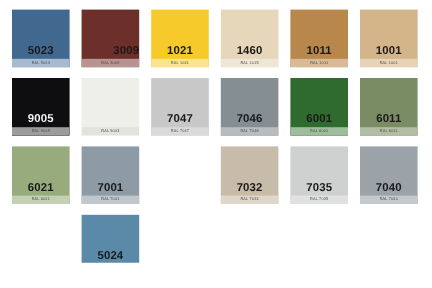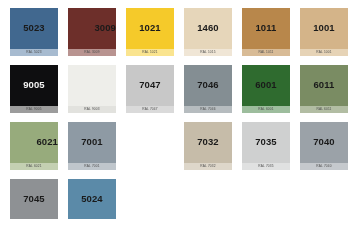--- a/index.html
+++ b/index.html
@@ -30,21 +30,21 @@
     justify-content: flex-end;
     align-items: stretch;
   }
   .swatch-number {
     display: block;
     text-align: center;
     font-size: 9.5px;
     font-weight: bold;
     line-height: 11px;
     letter-spacing: 0.1px;
-    padding-bottom: 16px;
+    padding-bottom: 1px;
     color: #1a1a1a;
     white-space: nowrap;
   }
   .caption-band {
     display: block;
     width: 100%;
     height: 7px;
     line-height: 7px;
     text-align: center;
     font-size: 3.2px;
@@ -99,40 +99,36 @@
     </div>
     <div class="swatch" style="left: 242px; top: 65px; background: rgb(47, 107, 47);">
       <span class="swatch-number" style="color: rgb(26, 26, 26);">6001</span>
       <span class="caption-band" style="background: rgb(157, 189, 157);">RAL 6001</span>
     </div>
     <div class="swatch" style="left: 300px; top: 65px; background: rgb(122, 140, 99);">
       <span class="swatch-number" style="color: rgb(26, 26, 26);">6011</span>
       <span class="caption-band" style="background: rgb(178, 189, 163);">RAL 6011</span>
     </div>
     <div class="swatch" style="left: 10px; top: 122px; background: rgb(151, 171, 124);">
-      <span class="swatch-number" style="color: rgb(26, 26, 26); text-align: right;">6021</span>
+      <span class="swatch-number" style="color: rgb(26, 26, 26);">6021</span>
       <span class="caption-band" style="background: rgb(196, 208, 178);">RAL 6021</span>
     </div>
     <div class="swatch" style="left: 68px; top: 122px; background: rgb(142, 154, 164);">
       <span class="swatch-number" style="color: rgb(26, 26, 26);">7001</span>
       <span class="caption-band" style="background: rgb(191, 198, 204);">RAL 7001</span>
     </div>
     <div class="swatch" style="left: 184px; top: 122px; background: rgb(198, 188, 169);">
       <span class="swatch-number" style="color: rgb(26, 26, 26);">7032</span>
       <span class="caption-band" style="background: rgb(222, 215, 202);">RAL 7032</span>
     </div>
     <div class="swatch" style="left: 242px; top: 122px; background: rgb(207, 208, 208);">
       <span class="swatch-number" style="color: rgb(26, 26, 26);">7035</span>
       <span class="caption-band" style="background: rgb(224, 225, 225);">RAL 7035</span>
     </div>
     <div class="swatch" style="left: 300px; top: 122px; background: rgb(155, 162, 168);">
       <span class="swatch-number" style="color: rgb(26, 26, 26);">7040</span>
       <span class="caption-band" style="background: rgb(197, 201, 205);">RAL 7040</span>
     </div>
-    <div class="swatch" style="left: 10px; top: 179px; background: rgb(142, 145, 148);">
-      <span class="swatch-number" style="color: rgb(26, 26, 26);">7045</span>
-      <span class="caption-band" style="background: rgb(188, 190, 192);">RAL 7045</span>
-    </div>
     <div class="swatch" style="left: 68px; top: 179px; background: rgb(91, 138, 168);">
       <span class="swatch-number" style="color: rgb(26, 26, 26);">5024</span>
       <span class="caption-band" style="background: rgb(176, 200, 215);">RAL 5024</span>
     </div>
   </div>
 
 </body></html>

